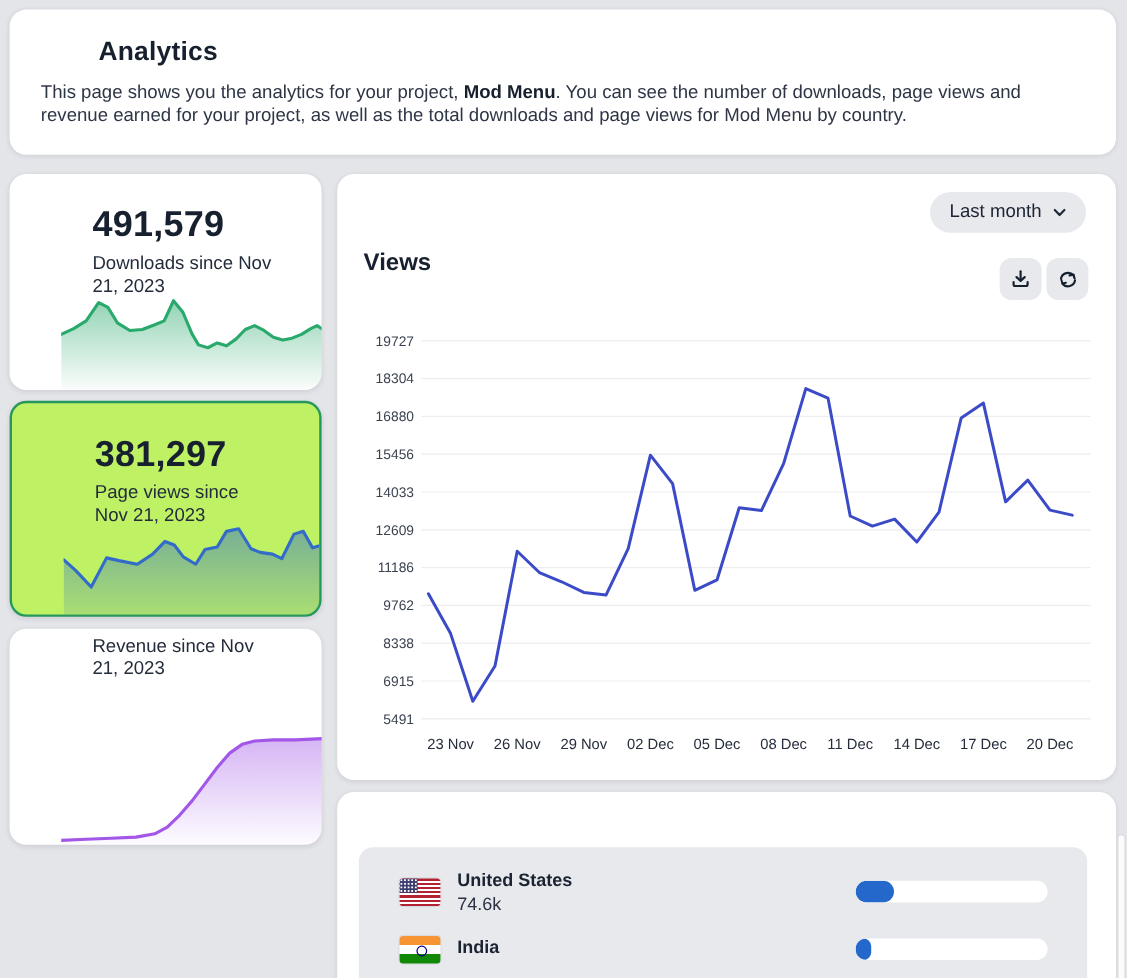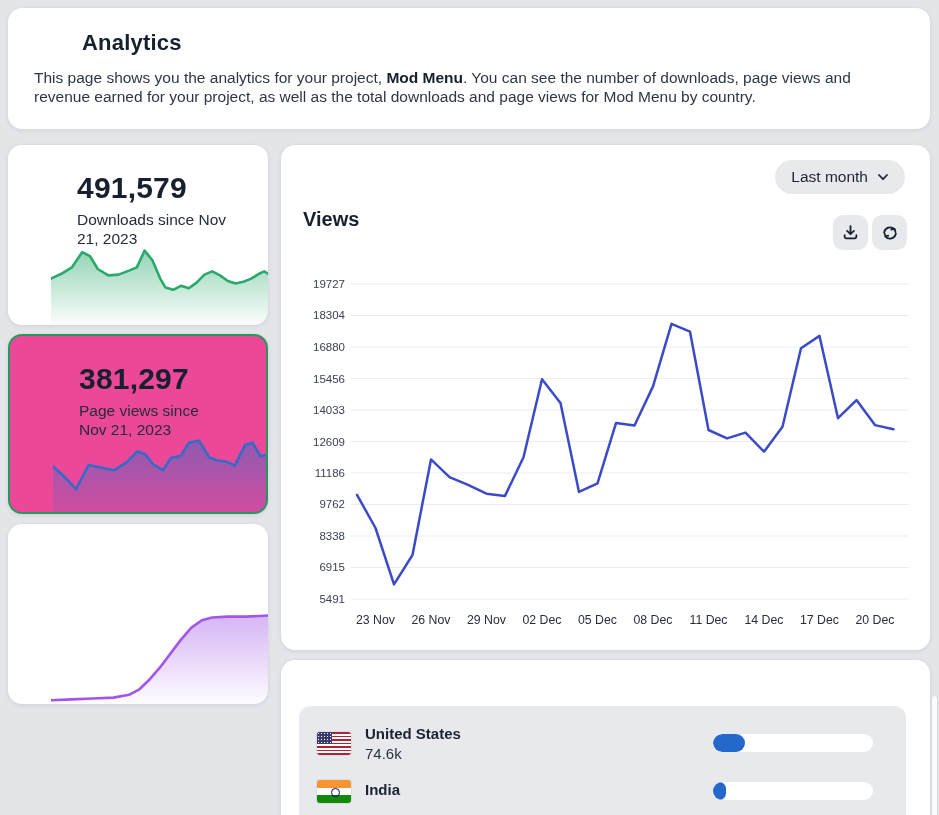--- a/index.html
+++ b/index.html
@@ -22,21 +22,21 @@
   #page-desc { margin-top:13px; font-size:15.5px; line-height:1.22; color:#2e3646; max-width:880px; }
   #page-desc b { color:#17202e; }
   
   .stat-card {
     left:8px; width:260px; height:180px;
     cursor:pointer; overflow:hidden;padding-left:43px;
   }
   .stat-card .inner { position:relative; width:100%; height:100%; }
   .stat-value { font-size:30px; font-weight:800; color:#17202e; padding:26px 26px 0 26px; letter-spacing:.2px; }
   .stat-label { font-size:15.5px; line-height:1.22; color:#242c3b; padding:6px 40px 0 26px; }
-  .stat-card.selected { background:#ec4899; border:2px solid #27985c; }
+  .stat-card.selected { background:#bef264; border:2px solid #27985c; }
   .spark { position:absolute; left:0; bottom:0; display:block; }
   
   #views-card { left:281px; top:145px; width:649px; height:505px; }
   #range-button {
     position:absolute; top:15px; right:25px; height:34px; padding:0 16px;
     background:#e8e9ed; border:none; border-radius:17px;
     font-family:inherit; font-size:15.5px; color:#1c2433;
     display:flex; align-items:center; gap:9px; cursor:pointer;
   }
   #views-title { position:absolute; left:22px; top:63px; font-size:20px; font-weight:800; color:#17202e; }
@@ -45,21 +45,21 @@
     background:#e8e9ed; border:none; border-radius:10px;
     display:flex; align-items:center; justify-content:center; cursor:pointer;
   }
   #download-btn { right:62px; }
   #refresh-btn { right:23px; }
   #views-chart { position:absolute; left:0; top:0; }
   
   #countries-card { left:281px; top:660px; width:649px; height:240px; padding:24px 21px; }
   #countries-title { font-size:17px; font-weight:800; color:#17202e; }
   #country-list { margin-top:22px; margin-left:-3px; width:607px; background:#e7e9ed; border-radius:12px; padding:13px 18px; }
-  .country-row { display:flex; align-items:center; min-height:48px; padding:3px 0; }
+  .country-row { display:flex; align-items:center; min-height:48px; padding:3px 0;margin-left:16px; }
   .flag { width:34px; height:23px; border-radius:3px; flex:0 0 auto; position:relative; overflow:hidden; box-shadow:0 0 0 1px rgba(0,0,0,.06); }
   .flag-us { background:repeating-linear-gradient(180deg,#b22234 0 1.77px,#ffffff 1.77px 3.54px); }
   .flag-us::after {
     content:""; position:absolute; left:0; top:0; width:14.5px; height:12.4px; background:#3c3b6e;
     background-image:radial-gradient(circle,#ffffff .6px,transparent .8px); background-size:3px 3px;
   }
   .flag-in { background:linear-gradient(180deg,#f79433 0 33.4%,#ffffff 33.4% 66.7%,#128807 66.7%); }
   .flag-in::after {
     content:""; position:absolute; left:50%; top:50%; width:7px; height:7px; margin:-3.5px 0 0 -3.5px;
     border:1.3px solid #000080; border-radius:50%;
@@ -111,20 +111,21 @@
           </linearGradient>
         </defs>
         <polygon points="0.0,30.4 10.2,39.5 23.0,53.2 35.8,28.9 46.1,31.2 61.4,34.2 74.2,25.8 84.5,15.2 92.2,18.2 99.8,28.1 110.1,34.2 117.8,22.0 128.0,19.8 135.7,6.8 145.9,4.6 156.2,21.3 163.8,24.3 174.1,25.8 181.8,29.6 192.0,9.1 199.7,6.8 207.4,20.5 215.0,18.2 222.7,24.3 230.4,22.0 238.1,23.6 245.8,66.9 256,76 0,76" fill="url(#grad1)"></polygon>
         <polyline points="0.0,30.4 10.2,39.5 23.0,53.2 35.8,28.9 46.1,31.2 61.4,34.2 74.2,25.8 84.5,15.2 92.2,18.2 99.8,28.1 110.1,34.2 117.8,22.0 128.0,19.8 135.7,6.8 145.9,4.6 156.2,21.3 163.8,24.3 174.1,25.8 181.8,29.6 192.0,9.1 199.7,6.8 207.4,20.5 215.0,18.2 222.7,24.3 230.4,22.0 238.1,23.6 245.8,66.9" fill="none" stroke="#326cc8" stroke-width="2.6" stroke-linejoin="round" stroke-linecap="round"></polyline>
       </svg>
   </div>
 </div>
 
 <div class="card stat-card" style="top:524px;">
   <div class="inner">
+    <div class="stat-label">Revenue since Nov 21, 2023</div>
     <svg class="spark" width="260" height="92">
         <defs>
           <linearGradient id="grad2" x1="0" y1="0" x2="0" y2="1">
             <stop offset="0%" stop-color="rgba(162,87,232,0.45)"></stop>
             <stop offset="100%" stop-color="rgba(162,87,232,0.02)"></stop>
           </linearGradient>
         </defs>
         <polygon points="0.0,88.3 20.8,87.4 41.6,86.5 62.4,85.6 78.0,82.8 88.4,77.3 98.8,67.2 109.2,55.2 119.6,41.4 130.0,27.6 140.4,15.6 150.8,8.3 161.2,5.5 176.8,4.6 195.0,4.6 213.2,3.7 234.0,2.8 260.0,1.8 260,92 0,92" fill="url(#grad2)"></polygon>
         <polyline points="0.0,88.3 20.8,87.4 41.6,86.5 62.4,85.6 78.0,82.8 88.4,77.3 98.8,67.2 109.2,55.2 119.6,41.4 130.0,27.6 140.4,15.6 150.8,8.3 161.2,5.5 176.8,4.6 195.0,4.6 213.2,3.7 234.0,2.8 260.0,1.8" fill="none" stroke="#a257e8" stroke-width="2.6" stroke-linejoin="round" stroke-linecap="round"></polyline>
       </svg>

